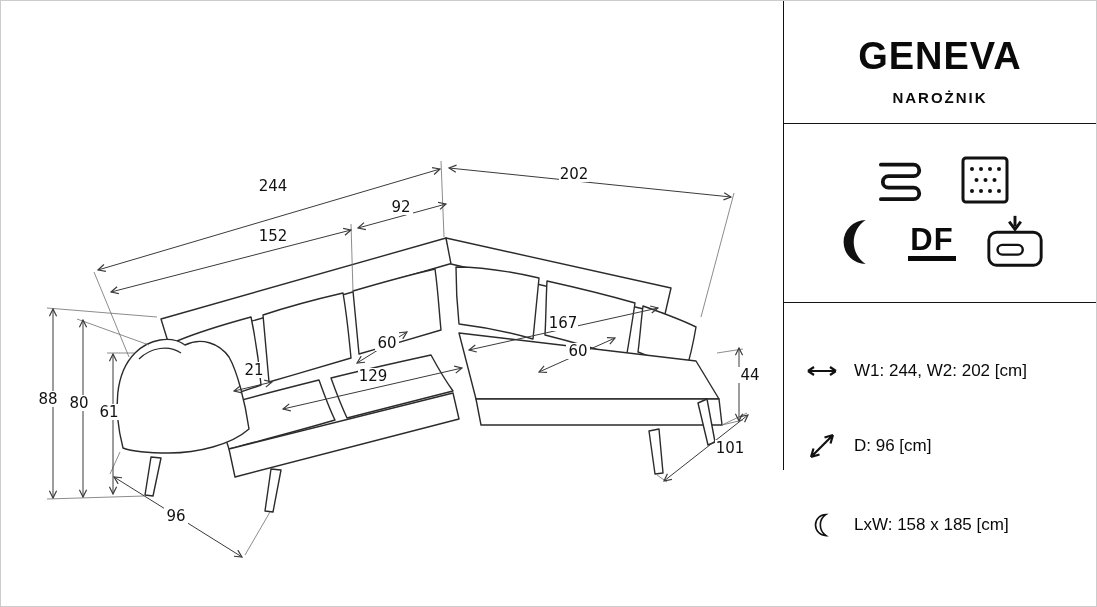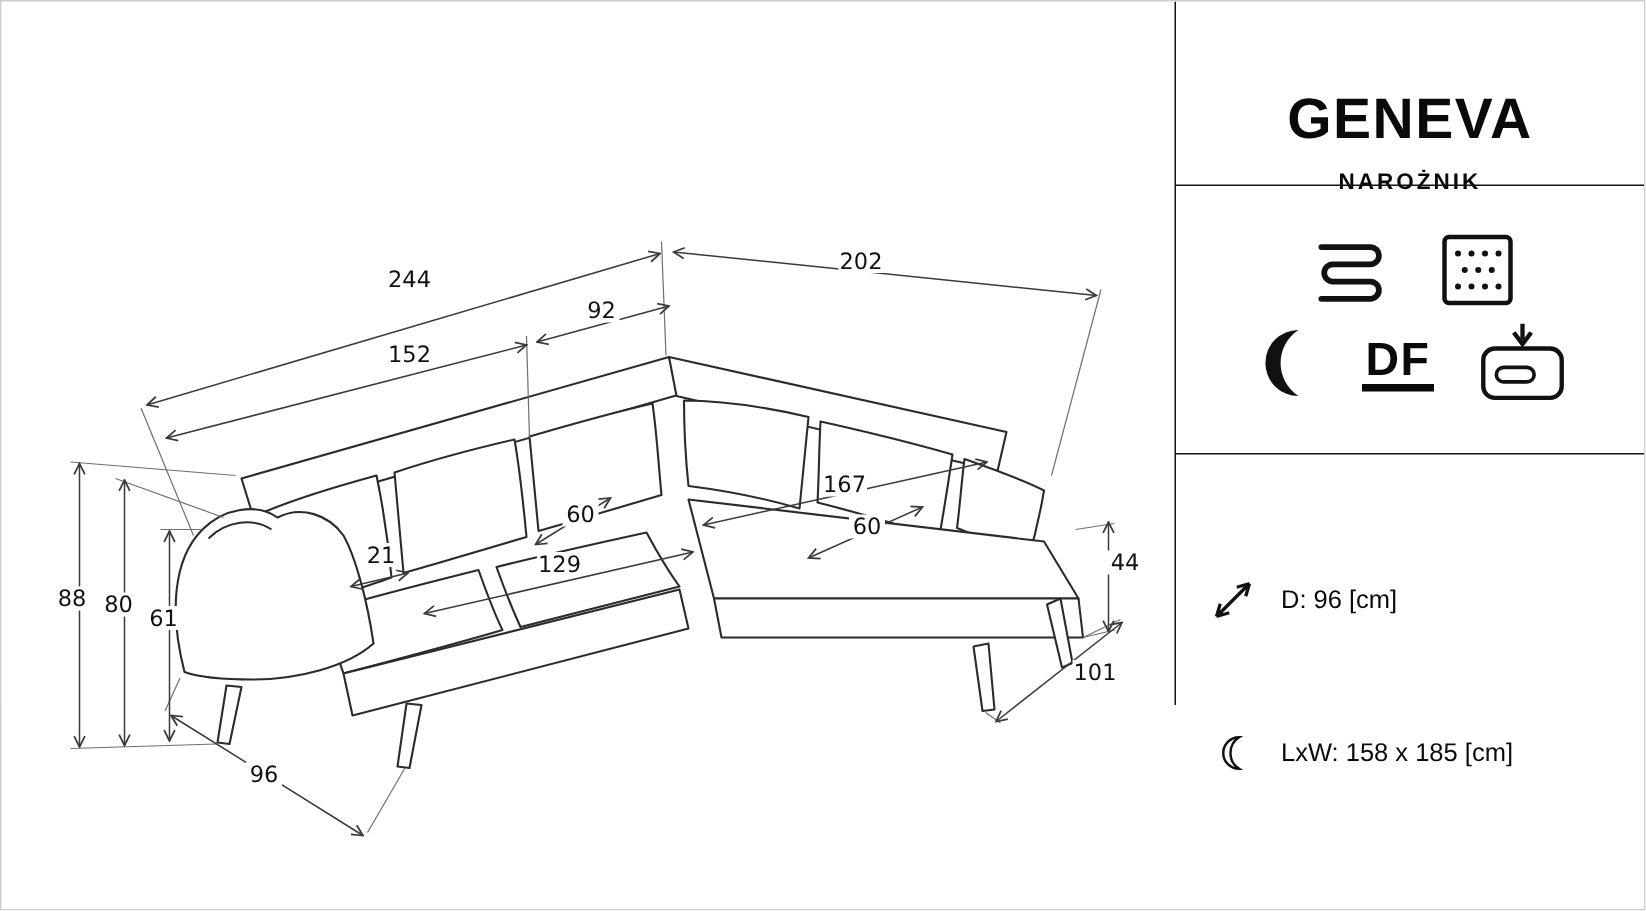--- a/index.html
+++ b/index.html
@@ -1,20 +1,20 @@
 <!DOCTYPE html>
 <html><head>
 <meta charset="utf-8">
 <style>
   html,body{margin:0;padding:0;background:#fff;font-family:"Liberation Sans",sans-serif;}
   .page{width:1095px;height:605px;border:1px solid #cccccc;background:#fff;display:flex;overflow:hidden;}
   .drawing-area{width:782px;height:469px;border-right:1px solid #111;position:relative;background:#fff;}
   .panel{flex:1;display:flex;flex-direction:column;background:#fff;color:#0a0a0a;}
   .panel-header{padding-top:36px;text-align:center;height:86px;}
-  .title{font-size:38px;font-weight:800;letter-spacing:1px;line-height:1.05;margin-top:24px;}
+  .title{font-size:38px;font-weight:800;letter-spacing:1px;line-height:1.05;}
   .subtitle{font-size:15px;font-weight:700;letter-spacing:2px;margin-top:12px;}
   .rule{height:1px;background:#141414;}
   .features{height:178px;display:flex;flex-direction:column;justify-content:center;align-items:center;gap:10px;}
   .feat-row{display:flex;align-items:center;gap:28px;}
   .df{font-size:31px;font-weight:800;letter-spacing:1px;border-bottom:5px solid #0a0a0a;padding:0 2px 1px 2px;line-height:1;}
   .specs{flex:1;display:flex;flex-direction:column;justify-content:space-evenly;padding:10px 8px 18px 16px;}
   .spec-row{display:flex;align-items:center;}
   .spec-icon{width:44px;display:flex;justify-content:center;align-items:center;}
   .spec-text{font-size:17px;margin-left:10px;white-space:nowrap;}
   
@@ -174,20 +174,28 @@
           <rect class="icon-stroke" stroke-width="2.5" x="14" y="31" width="26" height="10" rx="5"></rect>
         </svg>
       </div>
     </div>
 
     <div class="rule"></div>
 
     <div class="specs">
       <div class="spec-row">
         <span class="spec-icon">
+          <svg width="36" height="16" viewBox="0 0 36 16">
+            <path class="icon-stroke" stroke-width="2.2" d="M4 8 L32 8 M4 8 L10 4 M4 8 L10 12 M32 8 L26 4 M32 8 L26 12"></path>
+          </svg>
+        </span>
+        <span class="spec-text">W1: 244, W2: 202 [cm]</span>
+      </div>
+      <div class="spec-row">
+        <span class="spec-icon">
           <svg width="32" height="32" viewBox="0 0 32 32">
             <path class="icon-stroke" stroke-width="2.2" d="M5 27 L27 5 M27 5 L18.5 7.5 M27 5 L24.5 13.5 M5 27 L13.5 24.5 M5 27 L7.5 18.5"></path>
           </svg>
         </span>
         <span class="spec-text">D: 96 [cm]</span>
       </div>
       <div class="spec-row">
         <span class="spec-icon">
           <svg width="26" height="30" viewBox="0 0 32 30">
             <path class="icon-stroke" stroke-width="2" d="M 21 2 A 13 13 0 1 0 21 28 A 15.5 15.5 0 0 1 21 2 Z"></path>

